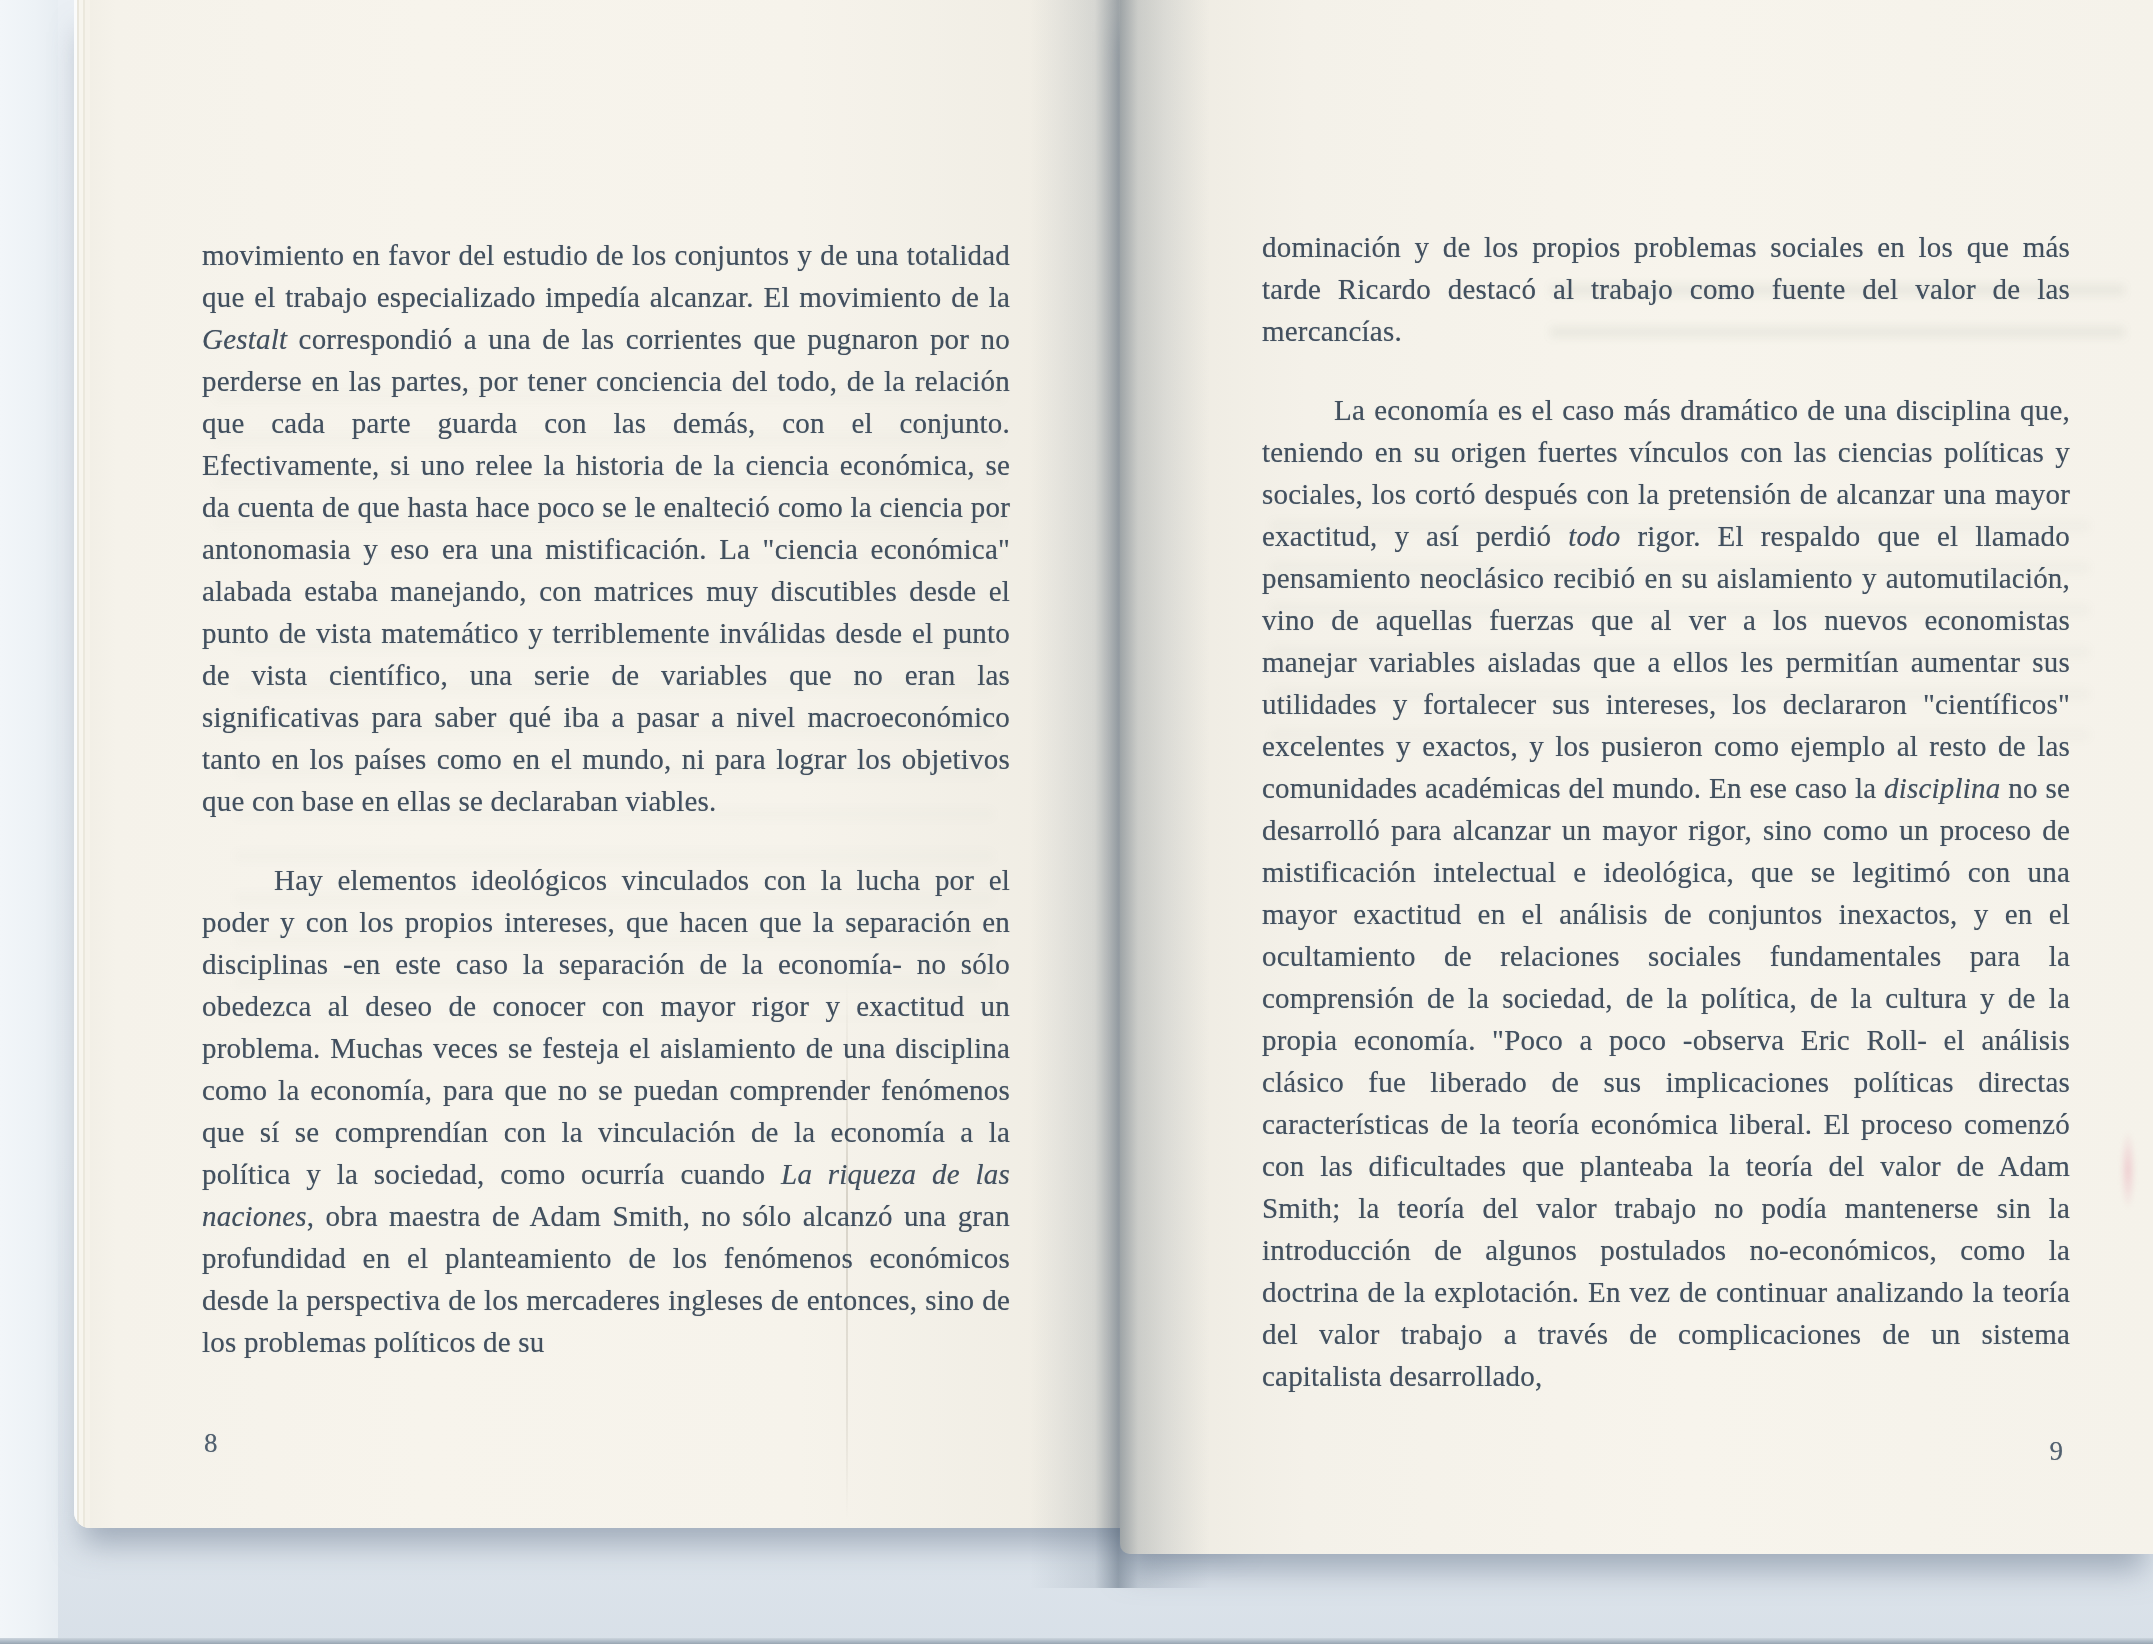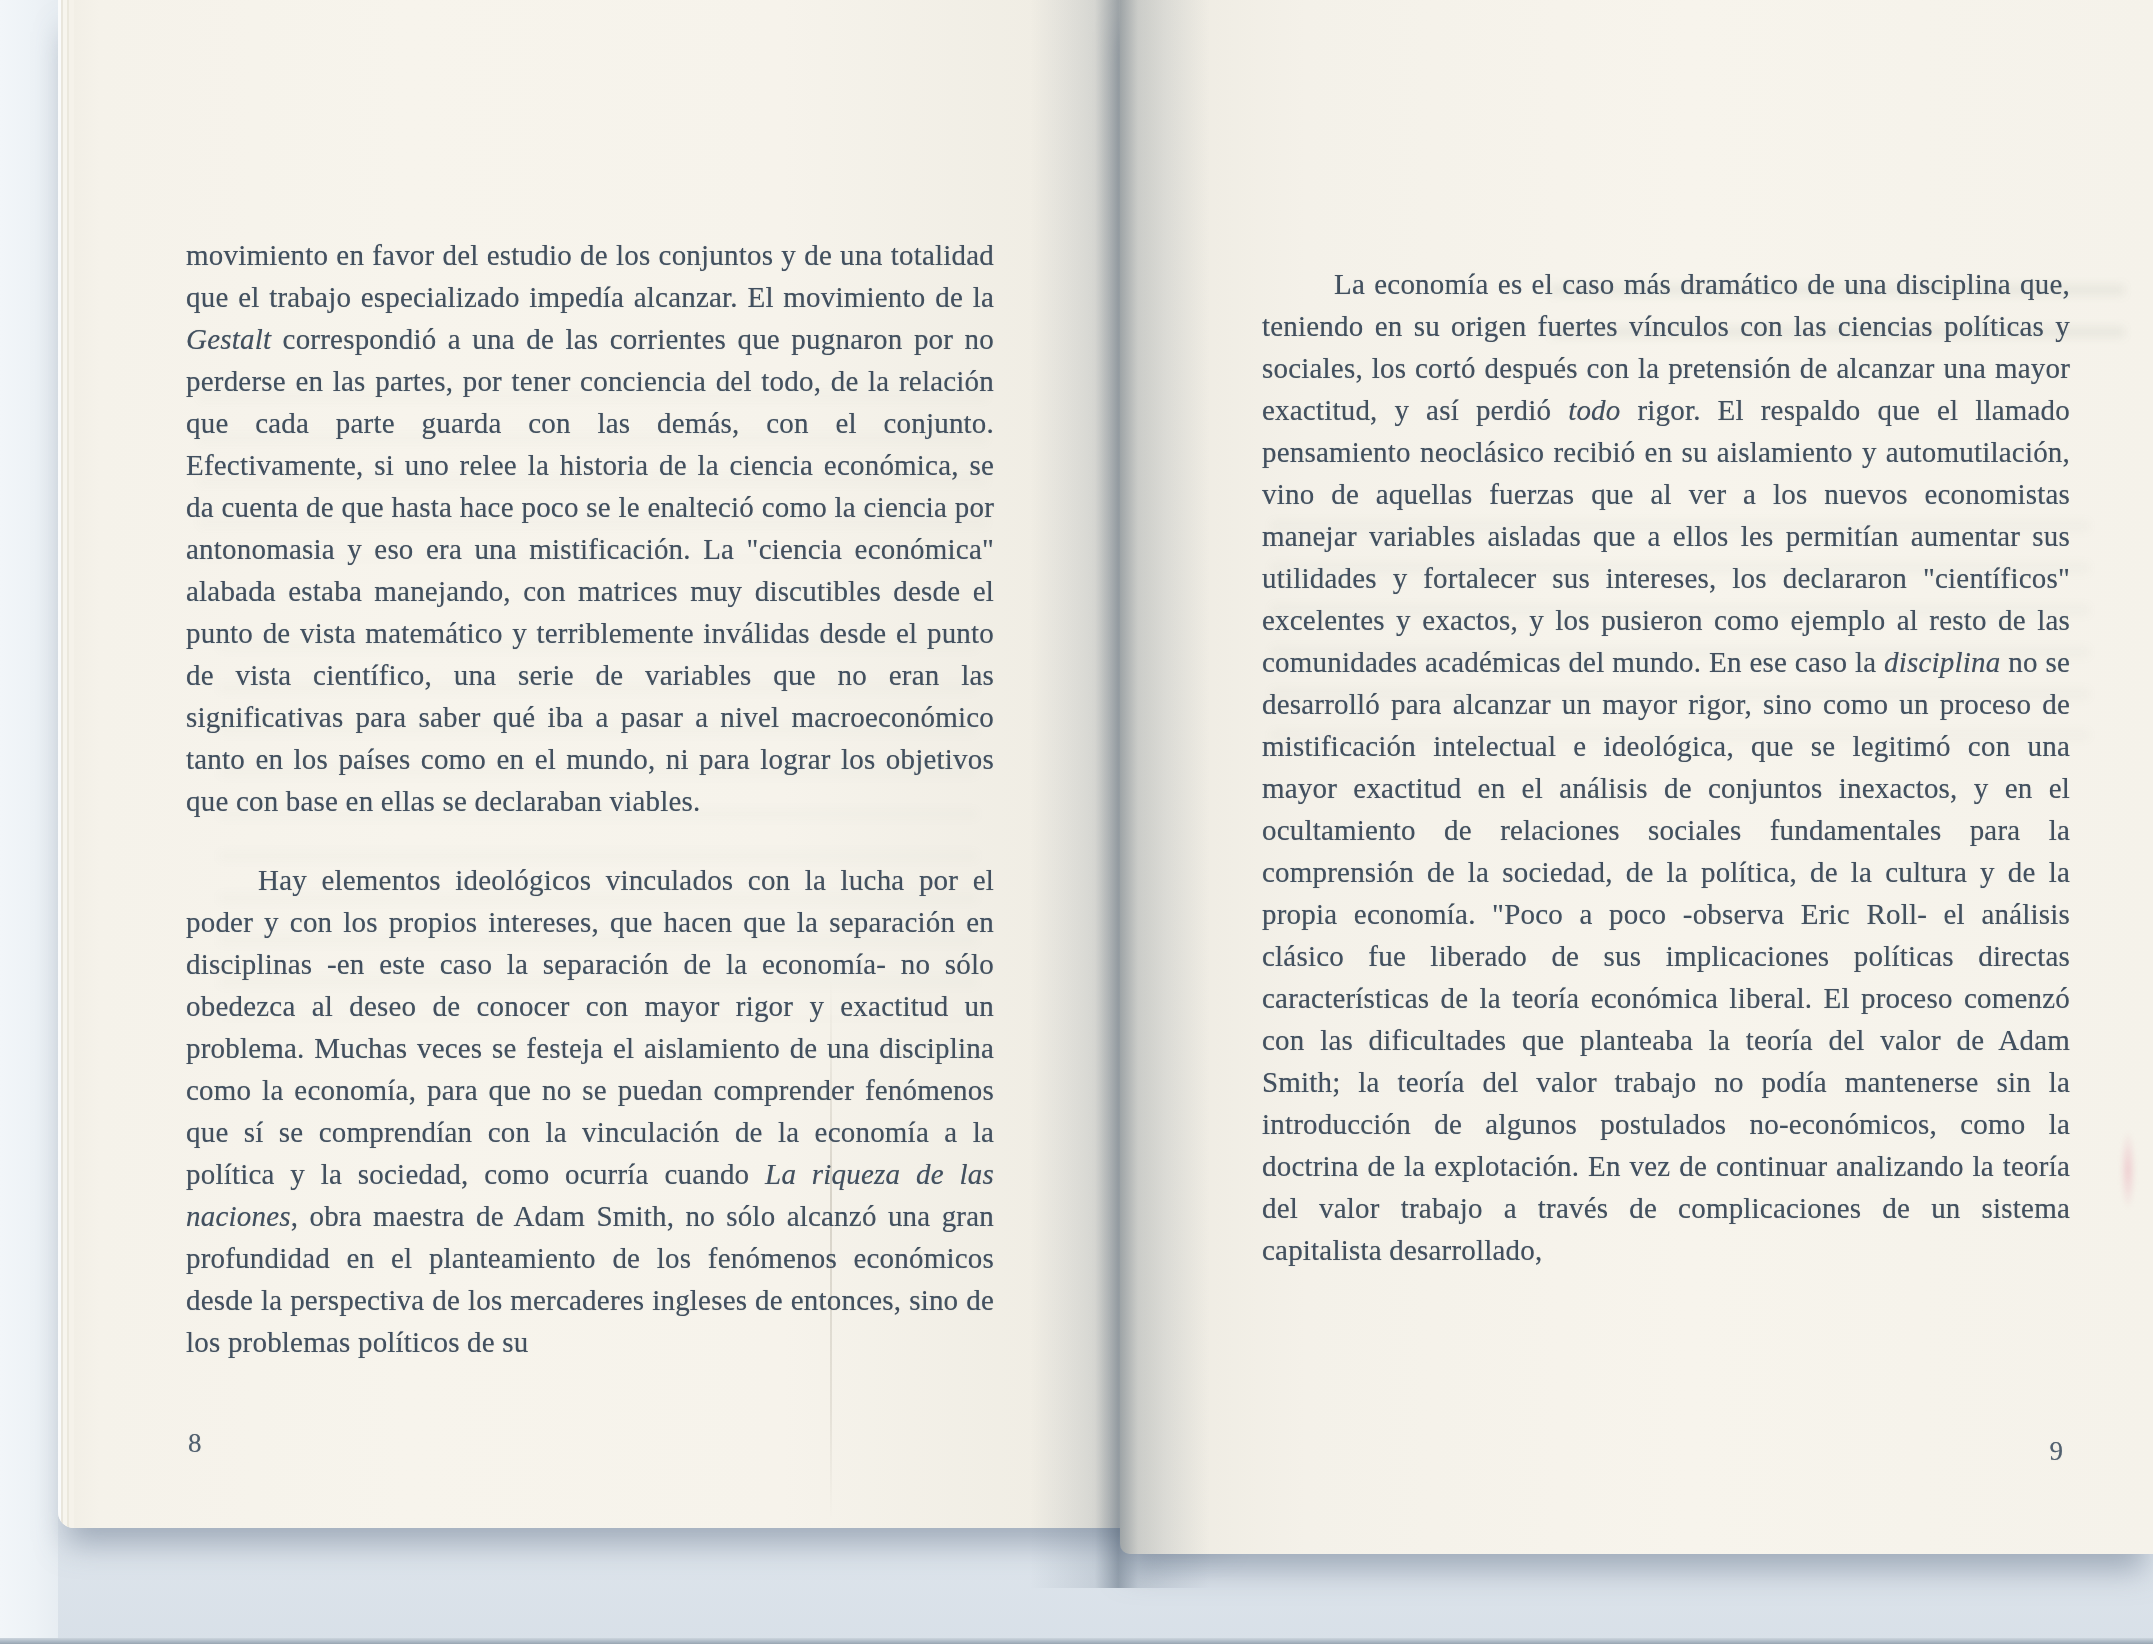--- a/index.html
+++ b/index.html
@@ -14,21 +14,21 @@
 
   
   .scan-strip {
     position: absolute; left: 0; top: 0; width: 58px; height: 1644px;
     background: linear-gradient(90deg, #f2f6f9 0%, #edf2f6 60%, #e7edf2 100%);
   }
 
   .page { position: absolute; top: 0; z-index: 1; }
 
   .page-left {
-    left: 58px; width: 1168px; height: 1528px;
+    left: 74px; width: 1168px; height: 1528px;
     background: linear-gradient(90deg,
       #f0ede4 0px, #f5f2ea 42px, #f7f4ec 30%, #f6f3eb 62%,
       #efece3 88%, #e6e3d9 96%, #ddd9cf 100%);
     border-radius: 0 0 12px 16px;
     box-shadow: 0 24px 30px -8px rgba(100, 116, 138, 0.5);
     font-family: Liberation Serif, serif;
   }
   
   .page-left::before {
     content: ""; position: absolute; left: 0; top: 0; width: 16px; height: 100%;
@@ -129,19 +129,20 @@
       <p class="indent"><span>Hay elementos ideológicos vinculados con la lucha por el poder y con los propios intereses, que hacen que la separación en disciplinas -en este caso la separación de la economía- no sólo obedezca al deseo de conocer con mayor rigor y exactitud un problema. Muchas veces se festeja el aislamiento de una disciplina como la economía, para que no se puedan comprender fenómenos que sí se comprendían con la vinculación de la economía a la política y la sociedad, como ocurría cuando </span><i>La riqueza de las naciones</i><span>, obra maestra de Adam Smith, no sólo alcanzó una gran profundidad en el planteamiento de los fenómenos económicos desde la perspectiva de los mercaderes ingleses de entonces, sino de los problemas políticos de su</span></p>
     </div>
   <div class="page-number pn-left">8</div>
 </div>
 
 <div class="page page-right">
   <div class="ghost ghost-r1"></div>
   <div class="ghost ghost-r2"></div>
   <div class="mark-pink"></div>
   <div class="text-block text-right">
+      <p class=""><span>dominación y de los propios problemas sociales en los que más tarde Ricardo destacó al trabajo como fuente del valor de las mercancías.</span></p>
       <p class="indent"><span>La economía es el caso más dramático de una disciplina que, teniendo en su origen fuertes vínculos con las ciencias políticas y sociales, los cortó después con la pretensión de alcanzar una mayor exactitud, y así perdió </span><i>todo</i><span> rigor. El respaldo que el llamado pensamiento neoclásico recibió en su aislamiento y automutilación, vino de aquellas fuerzas que al ver a los nuevos economistas manejar variables aisladas que a ellos les permitían aumentar sus utilidades y fortalecer sus intereses, los declararon "científicos" excelentes y exactos, y los pusieron como ejemplo al resto de las comunidades académicas del mundo. En ese caso la </span><i>disciplina</i><span> no se desarrolló para alcanzar un mayor rigor, sino como un proceso de mistificación intelectual e ideológica, que se legitimó con una mayor exactitud en el análisis de conjuntos inexactos, y en el ocultamiento de relaciones sociales fundamentales para la comprensión de la sociedad, de la política, de la cultura y de la propia economía. "Poco a poco -observa Eric Roll- el análisis clásico fue liberado de sus implicaciones políticas directas características de la teoría económica liberal. El proceso comenzó con las dificultades que planteaba la teoría del valor de Adam Smith; la teoría del valor trabajo no podía mantenerse sin la introducción de algunos postulados no-económicos, como la doctrina de la explotación. En vez de continuar analizando la teoría del valor trabajo a través de complicaciones de un sistema capitalista desarrollado,</span></p>
     </div>
   <div class="page-number pn-right">9</div>
 </div>
 
 <div class="gutter"></div>
 <div class="scan-bottom"></div>
 
 </body></html>

